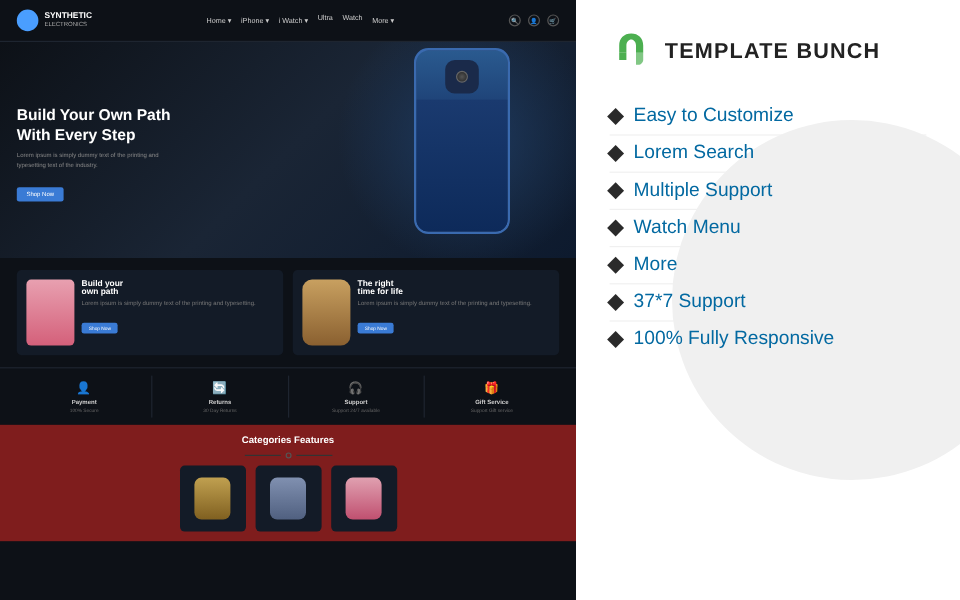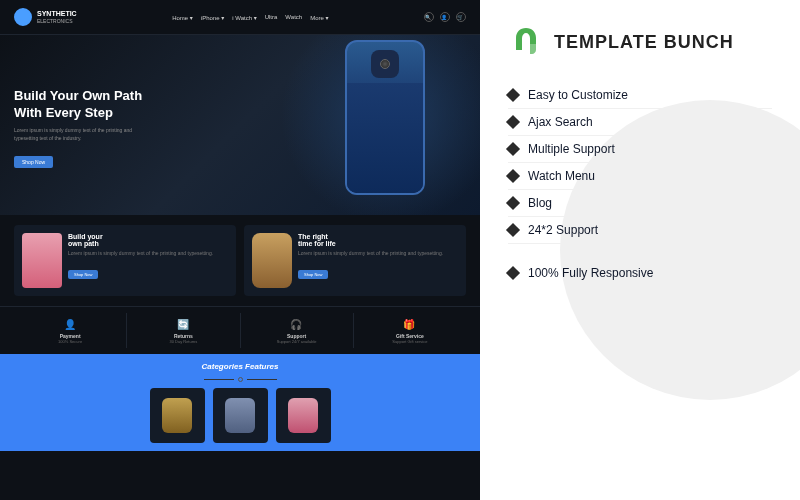--- a/index.html
+++ b/index.html
@@ -247,23 +247,22 @@
       font-weight: bold;
     }
     .feature-desc {
       color: #666;
       font-size: 4px;
     }
 
     
     .categories-section {
       padding: 8px 14px;
-      background: #3b82f6;
+      background: #7f1d1d;
       text-align: center;
-      font-style: italic;
     }
     .categories-title {
       color: #fff;
       font-size: 8px;
       font-weight: bold;
       margin-bottom: 6px;
     }
     .categories-divider {
       display: flex;
       align-items: center;
@@ -350,31 +349,31 @@
 
     
     .feature-list { list-style: none; }
     .feature-list-item {
       display: flex;
       align-items: center;
       gap: 10px;
       padding: 6px 0;
       border-bottom: 1px solid #f0f0f0;
     }
-    .feature-list-item:last-child { border-bottom: none; margin-top: 16px; }
+    .feature-list-item:last-child { border-bottom: none; }
     .diamond-icon {
       width: 10px;
       height: 10px;
       background: #2a2a2a;
       transform: rotate(45deg);
       flex-shrink: 0;
     }
     .feature-list-label {
-      font-size: 12px;
-      color: #0f172a;
+      font-size: 16px;
+      color: #0369a1;
       font-weight: 500;
     }
   </style>
 </head>
 <body>
 
 <div class="left-panel">
 
   <div class="navbar">
     <div class="logo-area">
@@ -495,37 +494,37 @@
       <div class="brand-name">TEMPLATE BUNCH</div>
     </div>
 
     <ul class="feature-list">
       <li class="feature-list-item">
         <div class="diamond-icon"></div>
         <span class="feature-list-label">Easy to Customize</span>
       </li>
       <li class="feature-list-item">
         <div class="diamond-icon"></div>
-        <span class="feature-list-label">Ajax Search</span>
+        <span class="feature-list-label">Lorem Search</span>
       </li>
       <li class="feature-list-item">
         <div class="diamond-icon"></div>
         <span class="feature-list-label">Multiple Support</span>
       </li>
       <li class="feature-list-item">
         <div class="diamond-icon"></div>
         <span class="feature-list-label">Watch Menu</span>
       </li>
       <li class="feature-list-item">
         <div class="diamond-icon"></div>
-        <span class="feature-list-label">Blog</span>
-      </li>
-      <li class="feature-list-item">
-        <div class="diamond-icon"></div>
-        <span class="feature-list-label">24*2 Support</span>
+        <span class="feature-list-label">More</span>
+      </li>
+      <li class="feature-list-item">
+        <div class="diamond-icon"></div>
+        <span class="feature-list-label">37*7 Support</span>
       </li>
       <li class="feature-list-item">
         <div class="diamond-icon"></div>
         <span class="feature-list-label">100% Fully Responsive</span>
       </li>
     </ul>
 
   </div>
 </div>
 

